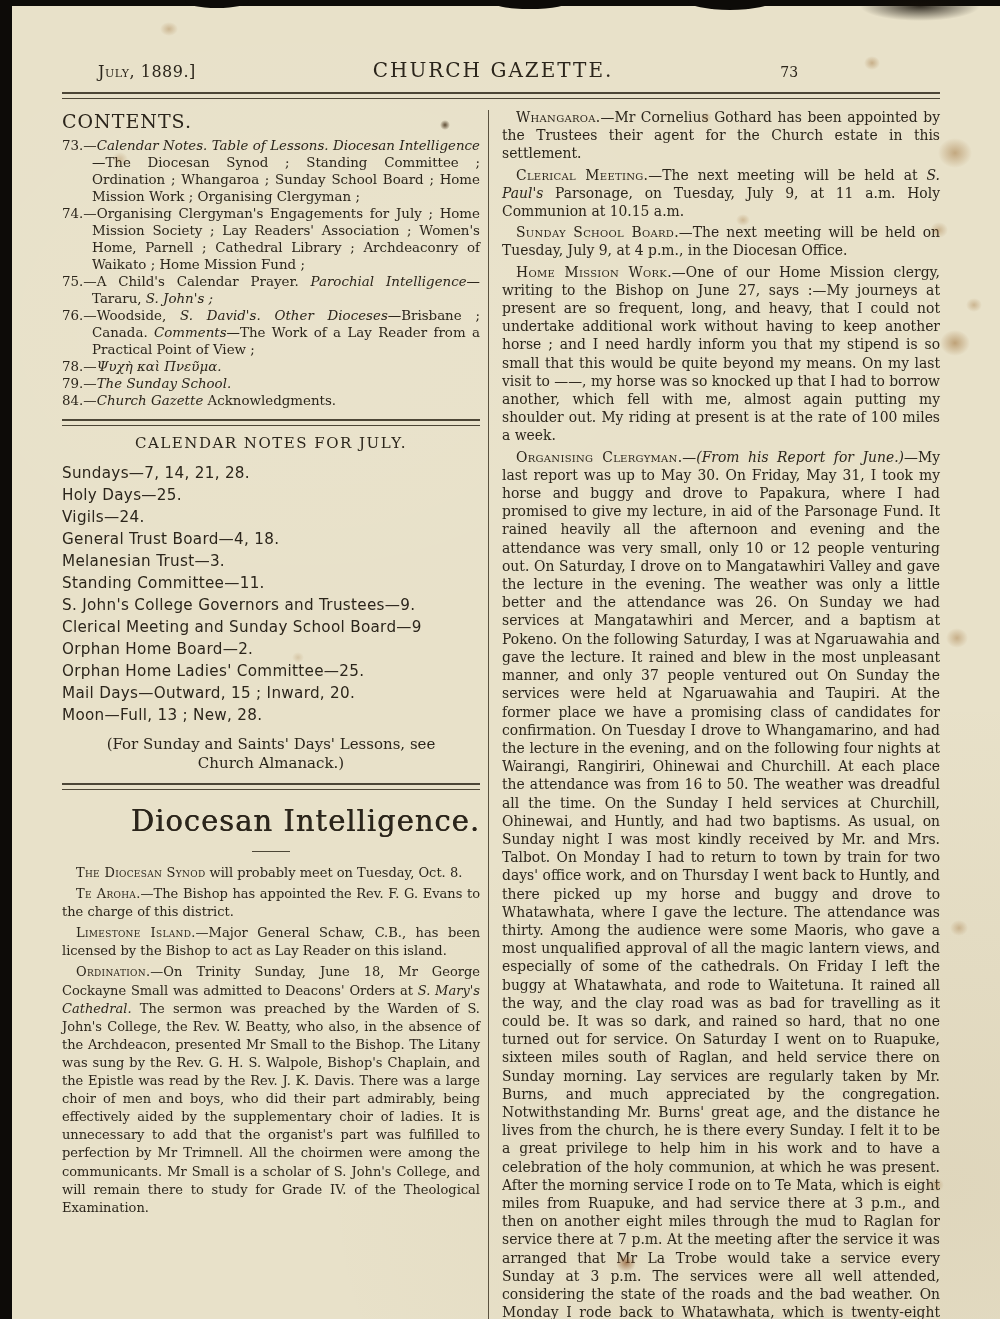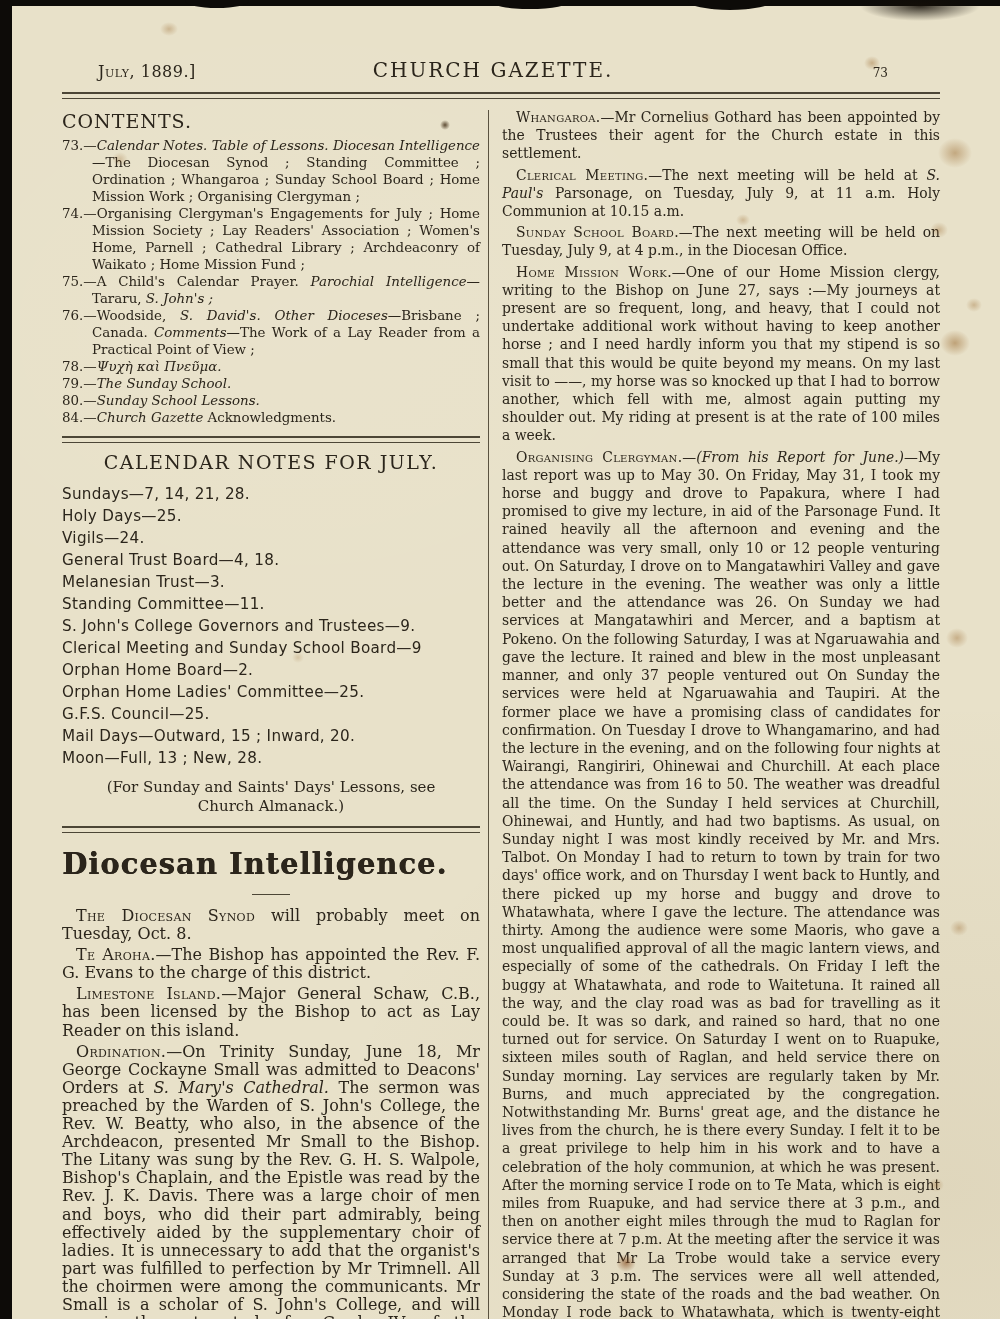--- a/index.html
+++ b/index.html
@@ -20,46 +20,46 @@
   .smudge-tr{position:absolute;right:0;top:-14px;width:160px;height:40px;border-radius:50%;
     background:radial-gradient(closest-side,rgba(20,15,8,0.85),rgba(20,15,8,0) 75%);}
   .spot{position:absolute;border-radius:50%;pointer-events:none;}
 
   .paper{position:absolute;left:12px;top:6px;right:0;bottom:0;padding:52px 60px 0 50px;box-sizing:border-box;}
 
   
   .masthead{display:flex;align-items:baseline;}
   .issue-date{flex:1;text-align:left;padding-left:36px;font-size:16px;font-variant:small-caps;letter-spacing:0.5px;}
   .gazette-title{flex:2;text-align:center;font-size:20px;letter-spacing:2px;}
-  .page-number{flex:1;text-align:right;padding-right:52px;font-size:12px;}
+  .page-number{flex:1;text-align:center;padding-right:52px;font-size:14px;}
   .double-rule{height:4px;border-top:2px solid var(--rule);border-bottom:1px solid var(--rule);}
   .masthead-rule{margin-top:10px;}
 
   
   .columns{display:flex;margin-top:9px;}
   .col-left{width:418px;flex:none;}
   .col-divider{width:1px;flex:none;background:#5a5240;margin:2px 13px 6px 8px;}
   .col-right{flex:1;min-width:0;}
 
   .contents-heading{font-size:19px;font-weight:normal;text-align:left;letter-spacing:1px;margin:2px 0 5px;}
   .toc-item{margin:0;padding-left:30px;text-indent:-30px;font-size:13.4px;line-height:17px;text-align:justify;}
   .it{font-style:italic;}
   .sc{font-variant:small-caps;letter-spacing:0.3px;}
 
   .section-rule{margin:10px 0 8px;}
 
-  .calendar-heading{font-size:19px;font-weight:normal;text-align:center;letter-spacing:1.5px;margin:8px 0 10px;}
+  .calendar-heading{font-size:15px;font-weight:normal;text-align:center;letter-spacing:1.5px;margin:8px 0 10px;}
   .cal-entry{margin:0;font-family:"DejaVu Sans",sans-serif;font-size:15.2px;line-height:22px;letter-spacing:0.3px;}
   .cal-note{margin:9px 24px 2px;text-align:center;font-size:15px;line-height:19px;}
 
-  .blackletter{font-size:29px;font-weight:bold;text-align:left;letter-spacing:1px;margin:14px 0 0;
+  .blackletter{font-size:29px;font-weight:normal;text-align:right;letter-spacing:1px;margin:14px 0 0;
     font-family:"DejaVu Serif",serif;text-shadow:0.4px 0 0 var(--ink);}
   .short-rule{width:38px;border-top:1.2px solid var(--rule);margin:13px auto 12px;}
 
-  .body-para{margin:0 0 3px;font-size:16px;line-height:18.1px;text-align:justify;text-indent:14px;}
+  .body-para{margin:0 0 3px;font-size:13px;line-height:18.1px;text-align:justify;text-indent:14px;}
   .col-right .body-para{font-size:13.9px;line-height:18.2px;}
 </style>
 </head>
 <body>
 
 <div class="scan">
 
   <div class="paper">
 
     <header class="masthead">
@@ -82,21 +82,20 @@
               <p class="toc-item"><span class="toc-num">74.</span><span><span>—Organising Clergyman's Engagements for July ; Home Mission Society ; Lay Readers' Association ; Women's Home, Parnell ; Cathedral Library ; Archdeaconry of Waikato ; Home Mission Fund ;</span></span></p>
 
               <p class="toc-item"><span class="toc-num">75.</span><span><span>—A Child's Calendar Prayer. </span><span class="it">Parochial Intelligence—</span><span>Tararu, </span><span class="it">S. John's ;</span></span></p>
 
               <p class="toc-item"><span class="toc-num">76.</span><span><span>—Woodside, </span><span class="it">S. David's.</span><span> </span><span class="it">Other Dioceses—</span><span>Brisbane ; Canada. </span><span class="it">Comments—</span><span>The Work of a Lay Reader from a Practical Point of View ;</span></span></p>
 
               <p class="toc-item"><span class="toc-num">78.</span><span><span>—</span><span class="it">Ψυχὴ καὶ Πνεῦμα.</span></span></p>
 
               <p class="toc-item"><span class="toc-num">79.</span><span><span>—</span><span class="it">The Sunday School.</span></span></p>
 
-              <p class="toc-item"><span class="toc-num">80.</span><span><span>—</span><span class="it">Sunday School Lessons.</span></span></p>
 
               <p class="toc-item"><span class="toc-num">84.</span><span><span>—</span><span class="it">Church Gazette</span><span> Acknowledgments.</span></span></p>
             </div>
         </section>
 
         <div class="double-rule section-rule"></div>
 
         <section>
           <h2 class="calendar-heading">CALENDAR NOTES FOR JULY.</h2>
           <div>
@@ -114,21 +113,20 @@
               <p class="cal-entry">Standing Committee—11.</p>
 
               <p class="cal-entry">S. John's College Governors and Trustees—9.</p>
 
               <p class="cal-entry">Clerical Meeting and Sunday School Board—9</p>
 
               <p class="cal-entry">Orphan Home Board—2.</p>
 
               <p class="cal-entry">Orphan Home Ladies' Committee—25.</p>
 
-              <p class="cal-entry">G.F.S. Council—25.</p>
 
               <p class="cal-entry">Mail Days—Outward, 15 ; Inward, 20.</p>
 
               <p class="cal-entry">Moon—Full, 13 ; New, 28.</p>
             </div>
           <p class="cal-note">(For Sunday and Saints' Days' Lessons, see Church Almanack.)</p>
         </section>
 
         <div class="double-rule section-rule"></div>
 

